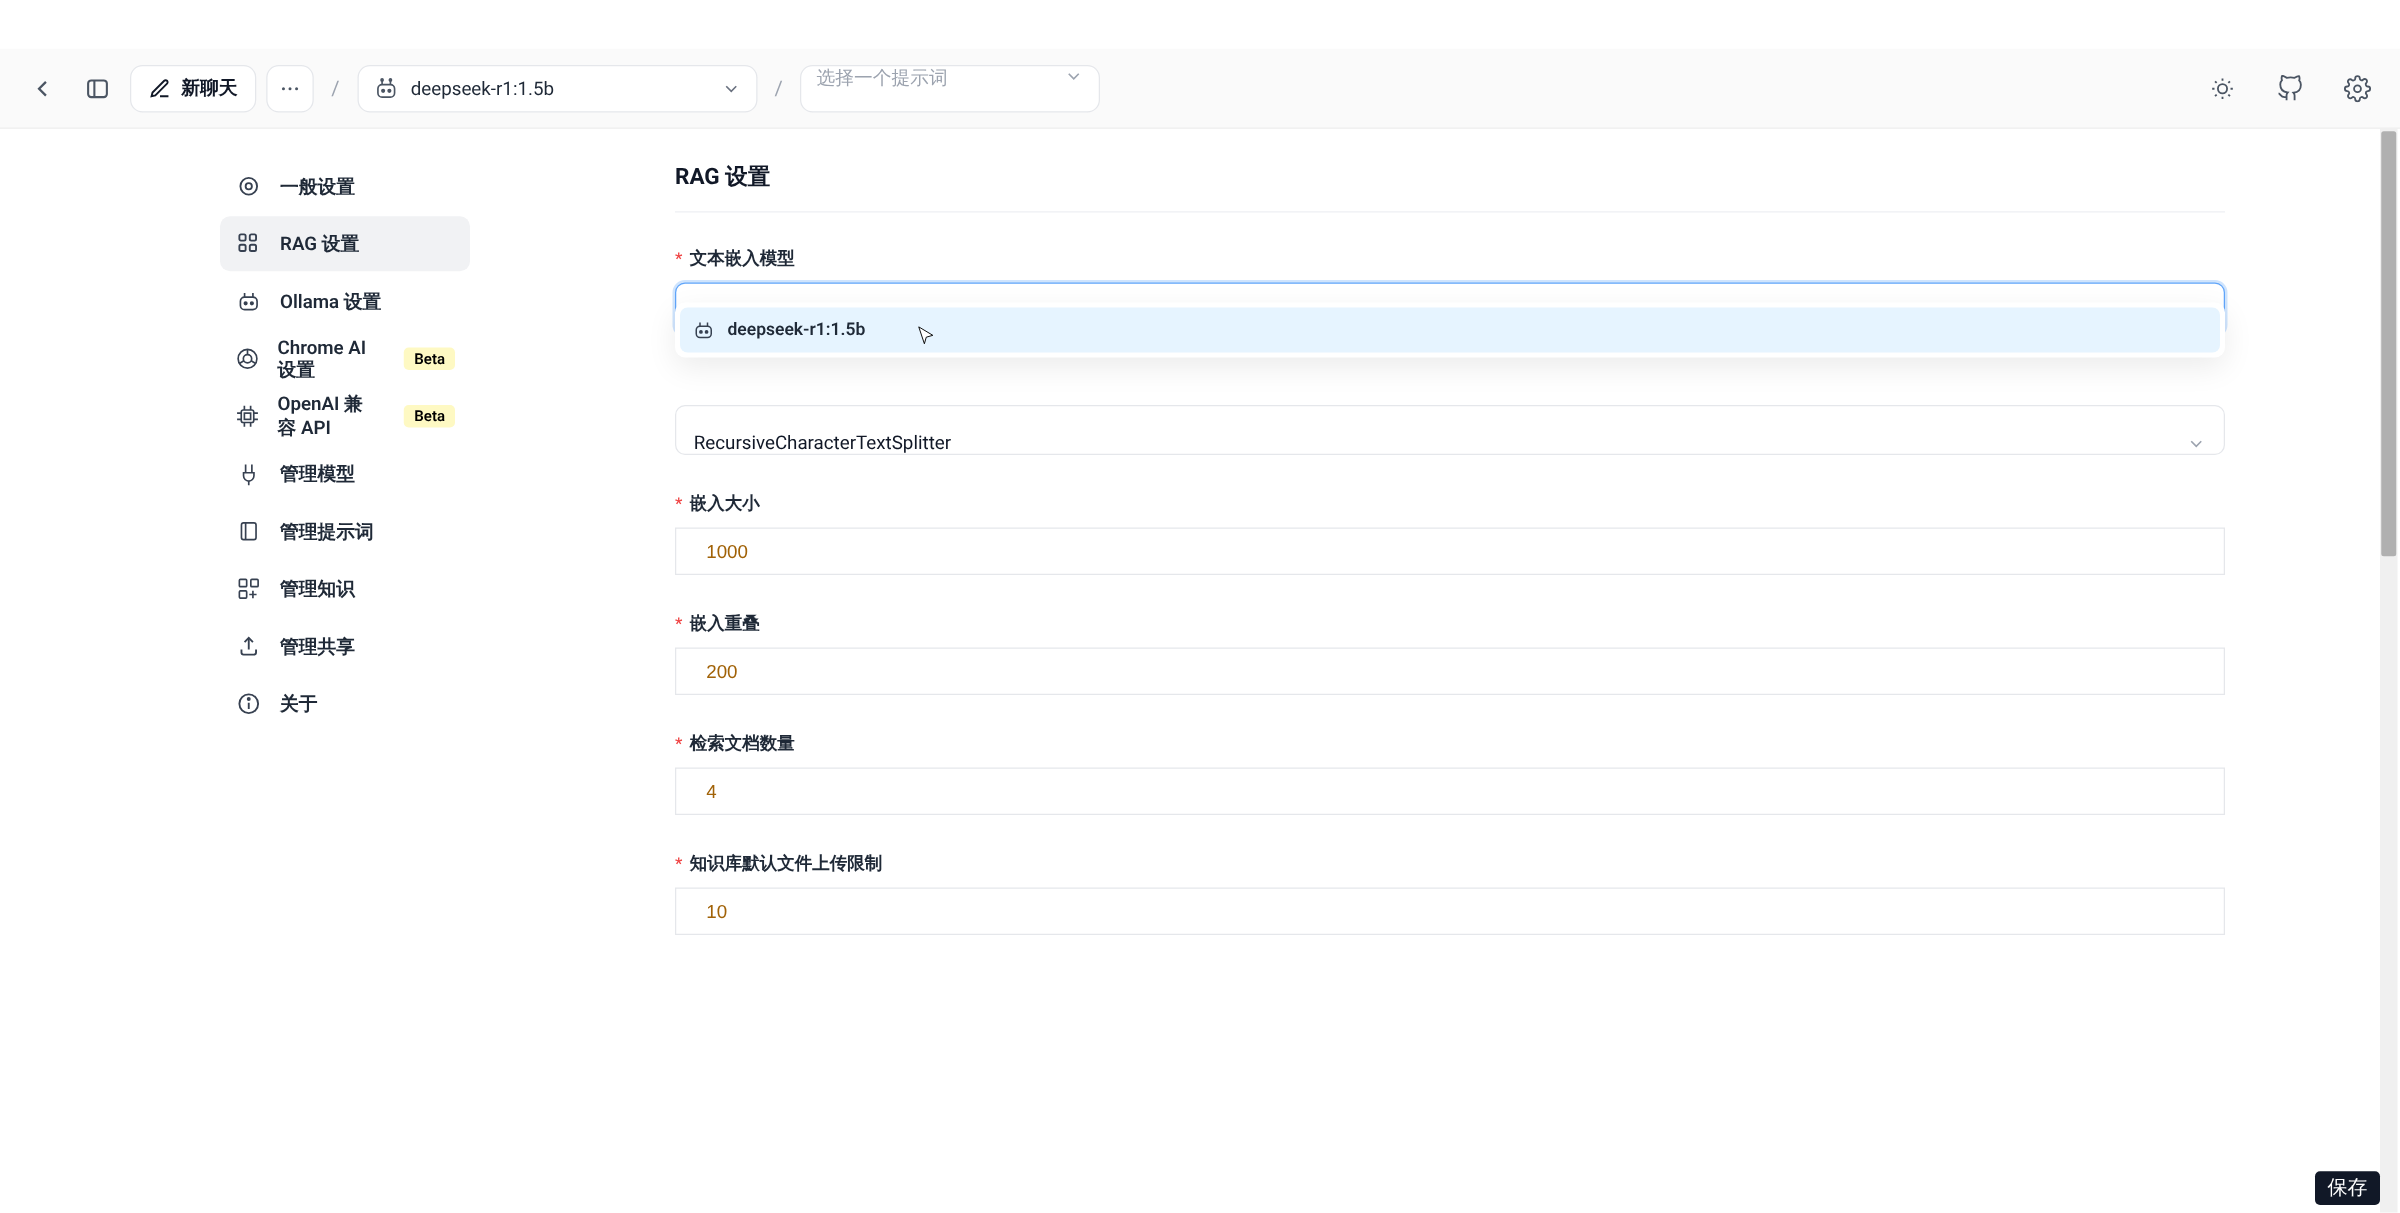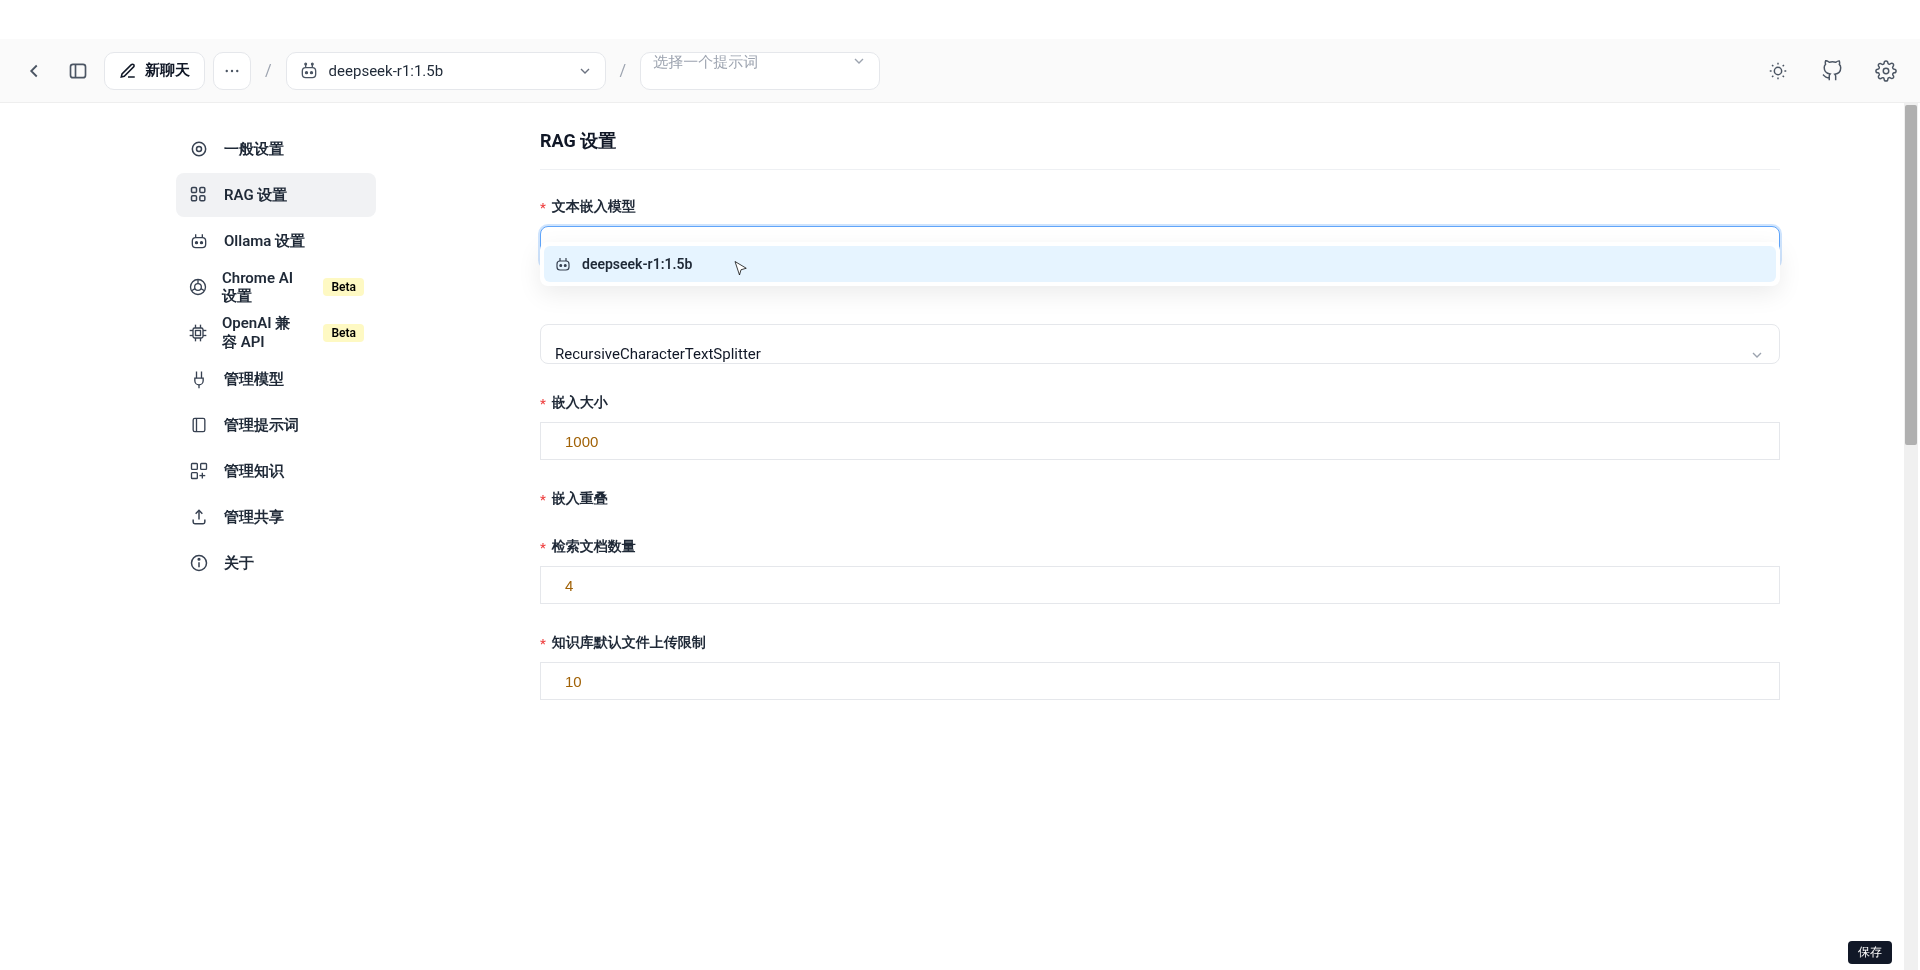--- a/index.html
+++ b/index.html
@@ -141,22 +141,22 @@
       display: inline-block; width: 1px; height: 18px; background: #111827;
       animation: blink 1.1s step-end infinite;
     }
     @keyframes blink { 50% { opacity: 0; } }
     .cursor-dot {
       position: absolute;
       width: 18px; height: 18px;
       pointer-events: none;
     }
     .save-bubble {
-      position: absolute; right: 28px; bottom: 6px;
-      background: #111827; color: #fff; font-size: 12px;
+      position: absolute; right: 16px; bottom: 6px;
+      background: #111827; color: #fff; font-size: 16px;
       padding: 3px 10px; border-radius: 4px;
     }
   </style>
 </head>
 <body>
 
 <div class="top-bar">
   <button class="icon-btn">
     <svg width="22" height="22" viewBox="0 0 24 24" fill="none" stroke="currentColor" stroke-width="2">
         <polyline points="15 18 9 12 15 6"></polyline>
@@ -414,20 +414,21 @@
         <span>嵌入大小</span>
       </div>
       <input class="text-input" type="text" value="1000" style="">
     </div>
 
     <div class="field-wrap">
       <div class="form-label">
         <span class="required">*</span>
         <span>嵌入重叠</span>
       </div>
+      <input class="text-input" type="text" value="200" style="">
     </div>
 
     <div class="field-wrap">
       <div class="form-label">
         <span class="required">*</span>
         <span>检索文档数量</span>
       </div>
       <input class="text-input" type="text" value="4" style="">
     </div>
 

